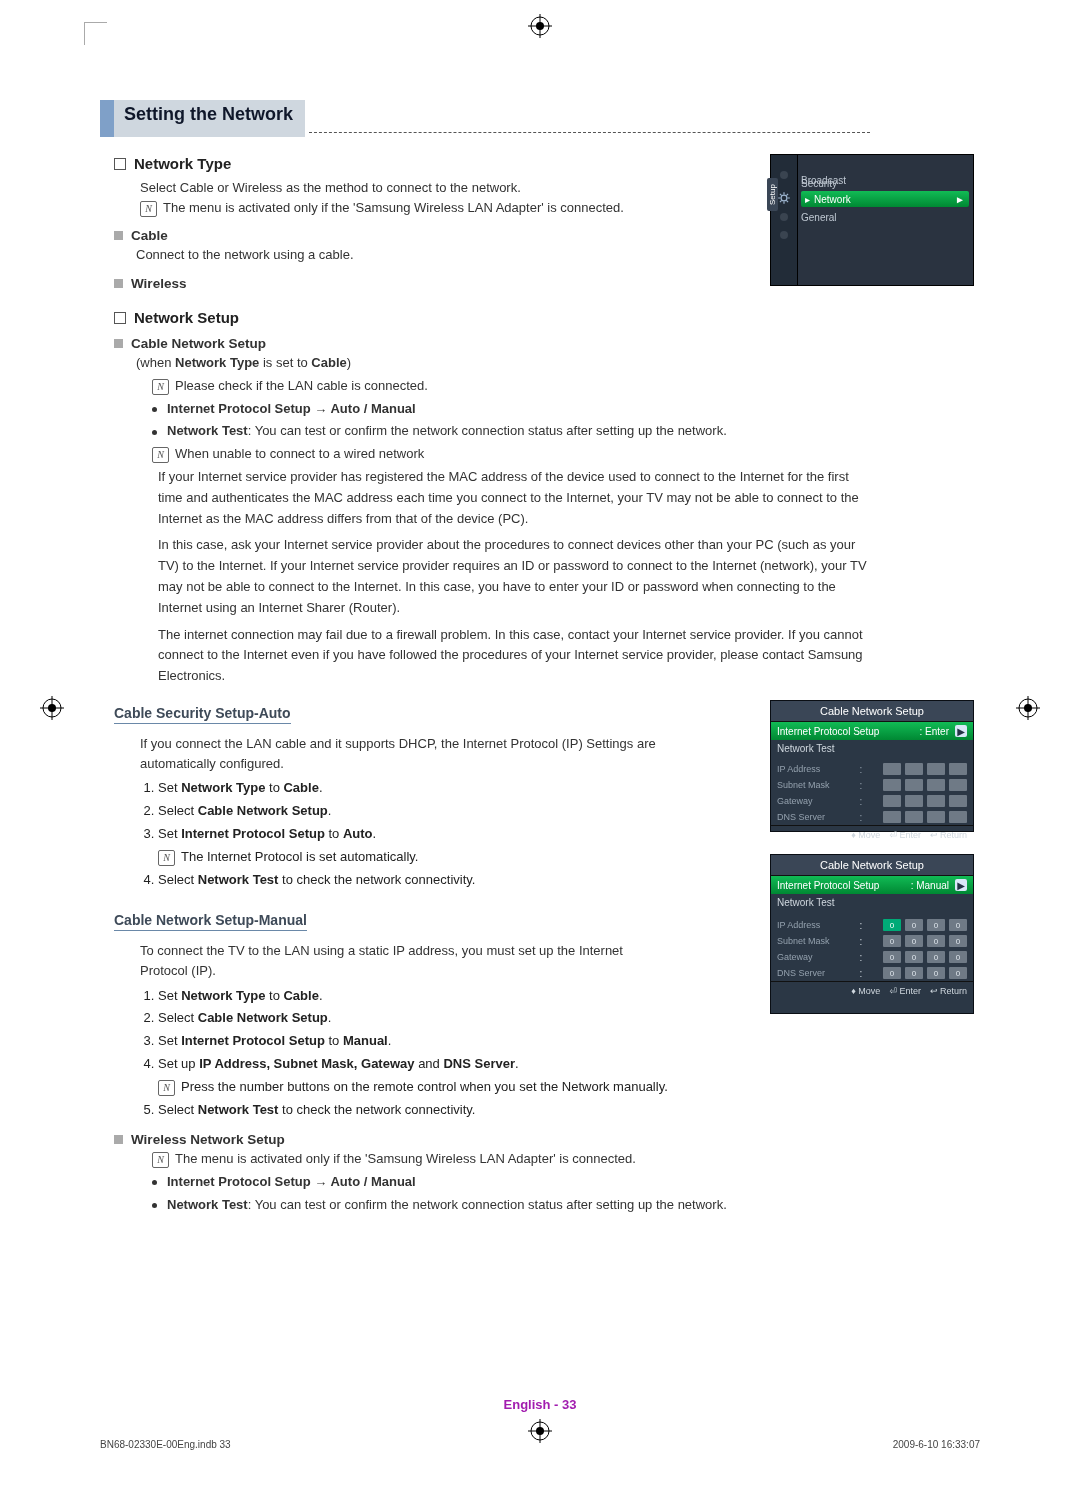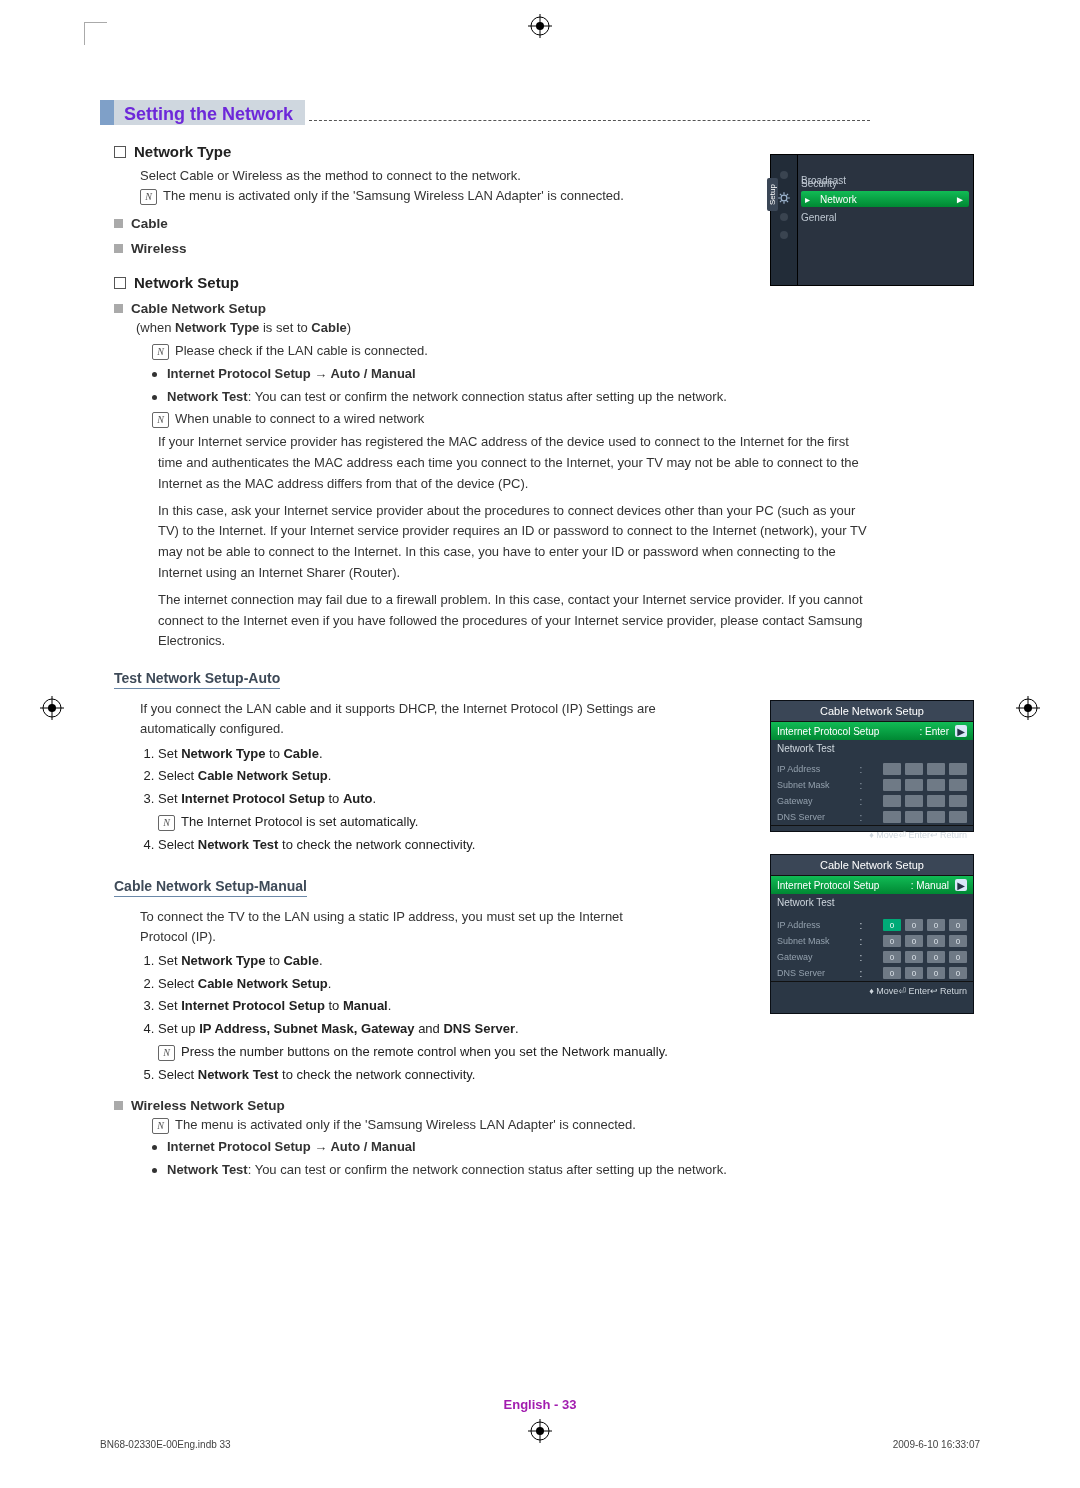--- a/index.html
+++ b/index.html
@@ -27,21 +27,21 @@
   .reg svg { width:24px; height:24px; }
   .reg2 { position:absolute; bottom:42px; left:50%; transform:translateX(-50%);}
   .reg2 svg { width:24px; height:24px; }
   .reg-l { position:absolute; top:696px; left:40px;}
   .reg-l svg{width:24px;height:24px;}
   .reg-r { position:absolute; top:696px; right:40px;}
   .reg-r svg{width:24px;height:24px;}
 
   .section-title-wrap { display:flex; align-items:stretch; margin-bottom:10px; }
   .section-bar { width:14px; background:#7fa0c8; margin-right:0; }
-  .section-title { background:#cfd7df; color:#6d28d9; font-weight:bold; font-size:18px; padding:4px 12px 0 10px; flex:0 0 auto; }
+  .section-title { background:#cfd7df; color:#0f172a; font-weight:bold; font-size:18px; padding:4px 12px 12px 10px; flex:0 0 auto; }
   .section-line { flex:1; border-bottom:1px dashed #555; align-self:flex-end; margin-bottom:4px; margin-left:4px; height:0;}
 
   .sq { display:inline-block; width:10px; height:10px; border:1px solid #555; margin-right:8px; vertical-align:middle; background:#fff;}
   .sub1 { font-weight:bold; font-size:15px; margin:18px 0 6px 14px; display:flex; align-items:center;}
   .sub-body { margin-left:40px; font-size:13px; line-height:1.55; color:#333;}
   .sub2 { margin:10px 0 2px 14px; font-weight:bold; font-size:13.5px; color:#333; display:flex; align-items:center;}
   .gray-sq { width:9px; height:9px; background:#aaa; display:inline-block; margin-right:8px;}
   .sub2-body { margin-left:36px; font-size:13px; line-height:1.6; color:#333;}
   .note-icon { display:inline-flex; width:15px; height:14px; border:1px solid #666; border-radius:2px; font-size:10px; align-items:center; justify-content:center; margin-right:6px; color:#555; font-style:italic; font-family:Georgia, serif;}
   .bullet { display:inline-block; width:5px; height:5px; background:#333; border-radius:50%; margin-right:10px; vertical-align:middle;}
@@ -69,21 +69,21 @@
   .osd-row { display:flex; align-items:center; padding:3px 6px; font-size:10px;}
   .osd-row.sel { background:linear-gradient(#1b5,#083); color:#fff;}
   .osd-row .k { flex:1;}
   .osd-row .v { color:#fff;}
   .osd-row .play { margin-left:6px; width:12px; height:12px; background:#d8e8f8; border-radius:2px; display:flex; align-items:center; justify-content:center; color:#234;}
   .osd-field { display:flex; align-items:center; padding:2px 6px; justify-content:space-between;}
   .osd-field .k { width:62px; font-size:9px; color:#93a0ad;}
   .cells { display:flex; gap:4px;}
   .cell { width:18px; height:12px; background:#6f7a86; border-radius:1px; font-size:8px; color:#dfe6ec; display:flex; align-items:center; justify-content:center;}
   .cell.on { background:#0a7; color:#fff;}
-  .osd-foot { display:flex; justify-content:flex-end; gap:0; padding:4px 6px; font-size:9px; border-top:1px solid #111; color:#cfd7de;}
+  .osd-foot { display:flex; justify-content:flex-end; gap:9px; padding:4px 6px; font-size:9px; border-top:1px solid #111; color:#cfd7de;}
 
   .footer-page { position:absolute; bottom:76px; left:50%; transform:translateX(-50%); font-size:13px;}
   .footer-page b { color:#a21caf;}
   .foot-left { position:absolute; bottom:38px; left:100px; font-size:10px; color:#444;}
   .foot-right { position:absolute; bottom:38px; right:100px; font-size:10px; color:#444;}
 </style>
 </head>
 <body>
 
 <div class="reg"><svg viewBox="0 0 24 24">
@@ -121,20 +121,21 @@
       <span class="sq"></span>
       <span>Network Type</span>
     </div>
   <div class="sub-body">Select Cable or Wireless as the method to connect to the network.</div>
   <div class="sub-body"><span class="note-icon">N</span><span>The menu is activated only if the 'Samsung Wireless LAN Adapter' is connected.</span></div>
 
   <div class="sub2">
       <span class="gray-sq"></span>
       <span>Cable</span>
     </div>
+  <div class="sub2-body">Connect to the network using a cable.</div>
 
   <div class="sub2">
       <span class="gray-sq"></span>
       <span>Wireless</span>
     </div>
 
   
   <div class="sub1">
       <span class="sq"></span>
       <span>Network Setup</span>
@@ -149,21 +150,21 @@
     <div class="li"><span class="note-icon">N</span><span>Please check if the LAN cable is connected.</span></div>
     <div class="li"><span class="bullet"></span><b>Internet Protocol Setup → Auto / Manual</b></div>
     <div class="li"><span class="bullet"></span><b>Network Test</b><span>: You can test or confirm the network connection status after setting up the network.</span></div>
     <div class="li"><span class="note-icon">N</span><span>When unable to connect to a wired network</span></div>
     <div class="note-indent">If your Internet service provider has registered the MAC address of the device used to connect to the Internet for the first time and authenticates the MAC address each time you connect to the Internet, your TV may not be able to connect to the Internet as the MAC address differs from that of the device (PC).</div>
     <div class="note-indent" style="margin-top:6px">In this case, ask your Internet service provider about the procedures to connect devices other than your PC (such as your TV) to the Internet. If your Internet service provider requires an ID or password to connect to the Internet (network), your TV may not be able to connect to the Internet. In this case, you have to enter your ID or password when connecting to the Internet using an Internet Sharer (Router).</div>
     <div class="note-indent" style="margin-top:6px">The internet connection may fail due to a firewall problem. In this case, contact your Internet service provider. If you cannot connect to the Internet even if you have followed the procedures of your Internet service provider, please contact Samsung Electronics.</div>
   </div>
 
   
-  <div class="heading-blue">Test Network Setup-Auto</div>
+  <div class="heading-blue">Cable Security Setup-Auto</div>
   <div class="para" style="width:530px">If you connect the LAN cable and it supports DHCP, the Internet Protocol (IP) Settings are automatically configured.</div>
   <ol class="num" style="margin-left:58px">
     <li><span>Set </span><b>Network Type</b><span> to </span><b>Cable</b><span>.</span></li>
     <li><span>Select </span><b>Cable Network Setup</b><span>.</span></li>
     <li><span>Set </span><b>Internet Protocol Setup</b><span> to </span><b>Auto</b><span>.</span>
       <div style="margin-top:2px"><span class="note-icon">N</span><span>The Internet Protocol is set automatically.</span></div>
     </li>
     <li><span>Select </span><b>Network Test</b><span> to check the network connectivity.</span></li>
   </ol>
 
@@ -207,21 +208,21 @@
   </div>
   <div style="position:absolute;left:-4px;top:56px;transform:rotate(-90deg);transform-origin:left top;font-size:8px;background:#3a4656;padding:1px 6px;border-radius:2px">Setup</div>
   <div class="row" style="top:17px">
       <span>Broadcast</span>
     </div>
   <div class="row" style="top:20px">
       <span>Security</span>
     </div>
   <div class="row sel" style="top:36px">
       <span style="margin-left:4px">▸</span>
-      <span style="margin-left:10px">Network</span>
+      <span style="margin-left:4px">Network</span>
       <span class="arrow">►</span>
     </div>
   <div class="row" style="top:54px">
       <span>General</span>
     </div>
 </div>
 
 <div class="osd-box osd2">
   <div class="osd-title">Cable Network Setup</div>
   <div class="osd-row sel">

